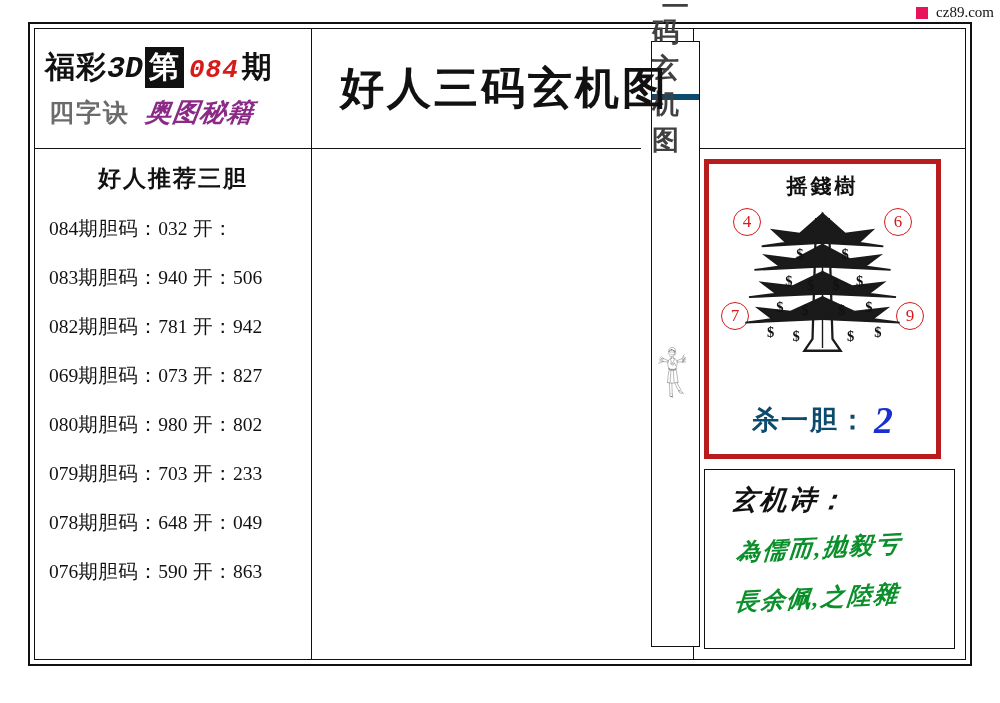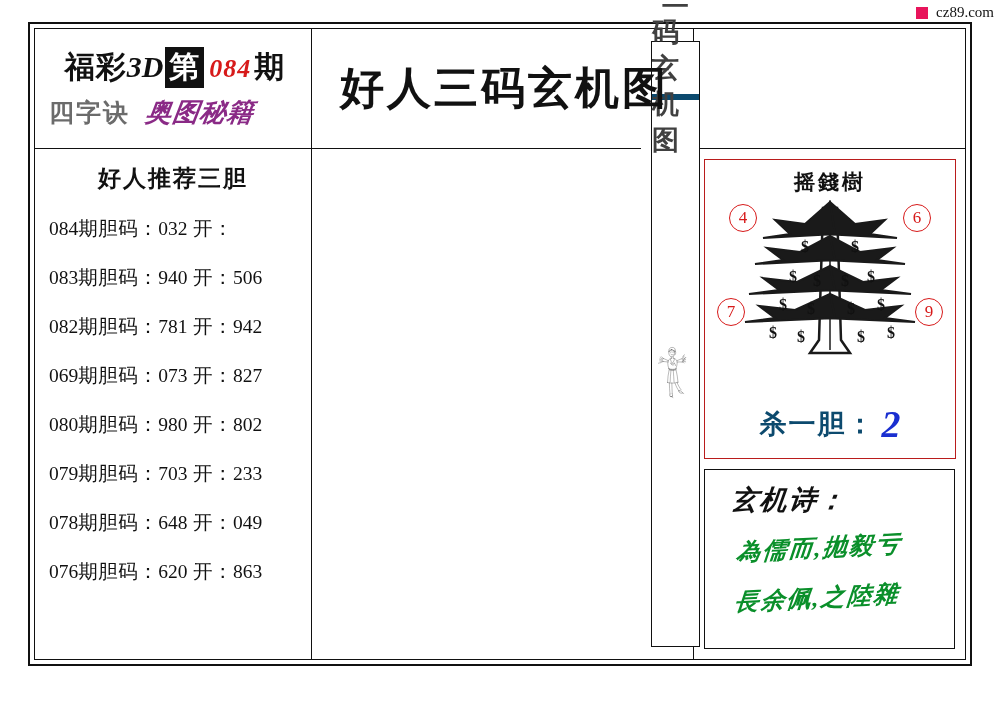--- a/index.html
+++ b/index.html
@@ -77,22 +77,22 @@
     border-bottom: 1px solid #111;
     box-sizing: border-box;
     position: relative;
     background: #fff;
   }
   .title-line1 {
     position: absolute;
     left: 10px;
     top: 18px;
     width: 260px;
-    text-align: center;
-    font-family: Liberation Serif, serif;
+    text-align: left;
+    font-family: Liberation Mono, monospace;
     font-weight: bold;
     font-size: 30px;
     letter-spacing: 1px;
     color: #111;
     white-space: nowrap;
   }
   .t-fc { color: #111; }
   .t-3d {
     font-style: italic;
     letter-spacing: 0px;
@@ -234,22 +234,22 @@
   .right-top-spacer {
     height: 120px;
     border-bottom: 1px solid #111;
     box-sizing: border-box;
   }
   .tree-box {
     height: 300px;
     border-bottom: 1px solid #111;
     box-sizing: border-box;
     position: relative;
-    margin: 10px 9px 0 10px;
-    border: 1px solid #b91c1c;
+    margin: 10px 24px 0 10px;
+    border: 5px solid #b91c1c;
   }
   .tree-title {
     text-align: center;
     font-family: "Liberation Serif", serif;
     font-size: 21px;
     font-weight: bold;
     color: #111;
     letter-spacing: 3px;
     padding-top: 8px;
   }
@@ -387,21 +387,21 @@
           <div class="list-row">
             <span class="rnum">080</span><span>期胆码：</span><span class="rnum">980</span> <span>开：</span><span class="rnum">802</span>
           </div>
           <div class="list-row">
             <span class="rnum">079</span><span>期胆码：</span><span class="rnum">703</span> <span>开：</span><span class="rnum">233</span>
           </div>
           <div class="list-row">
             <span class="rnum">078</span><span>期胆码：</span><span class="rnum">648</span> <span>开：</span><span class="rnum">049</span>
           </div>
           <div class="list-row">
-            <span class="rnum">076</span><span>期胆码：</span><span class="rnum">620</span> <span>开：</span><span class="rnum">863</span>
+            <span class="rnum">076</span><span>期胆码：</span><span class="rnum">590</span> <span>开：</span><span class="rnum">863</span>
           </div>
         </div>
       </div>
 
       <div class="col-center">
         <div class="big-title">
           <div class="big-title-text">好人三码玄机图</div>
         </div>
 
         <div class="panel-inner">

